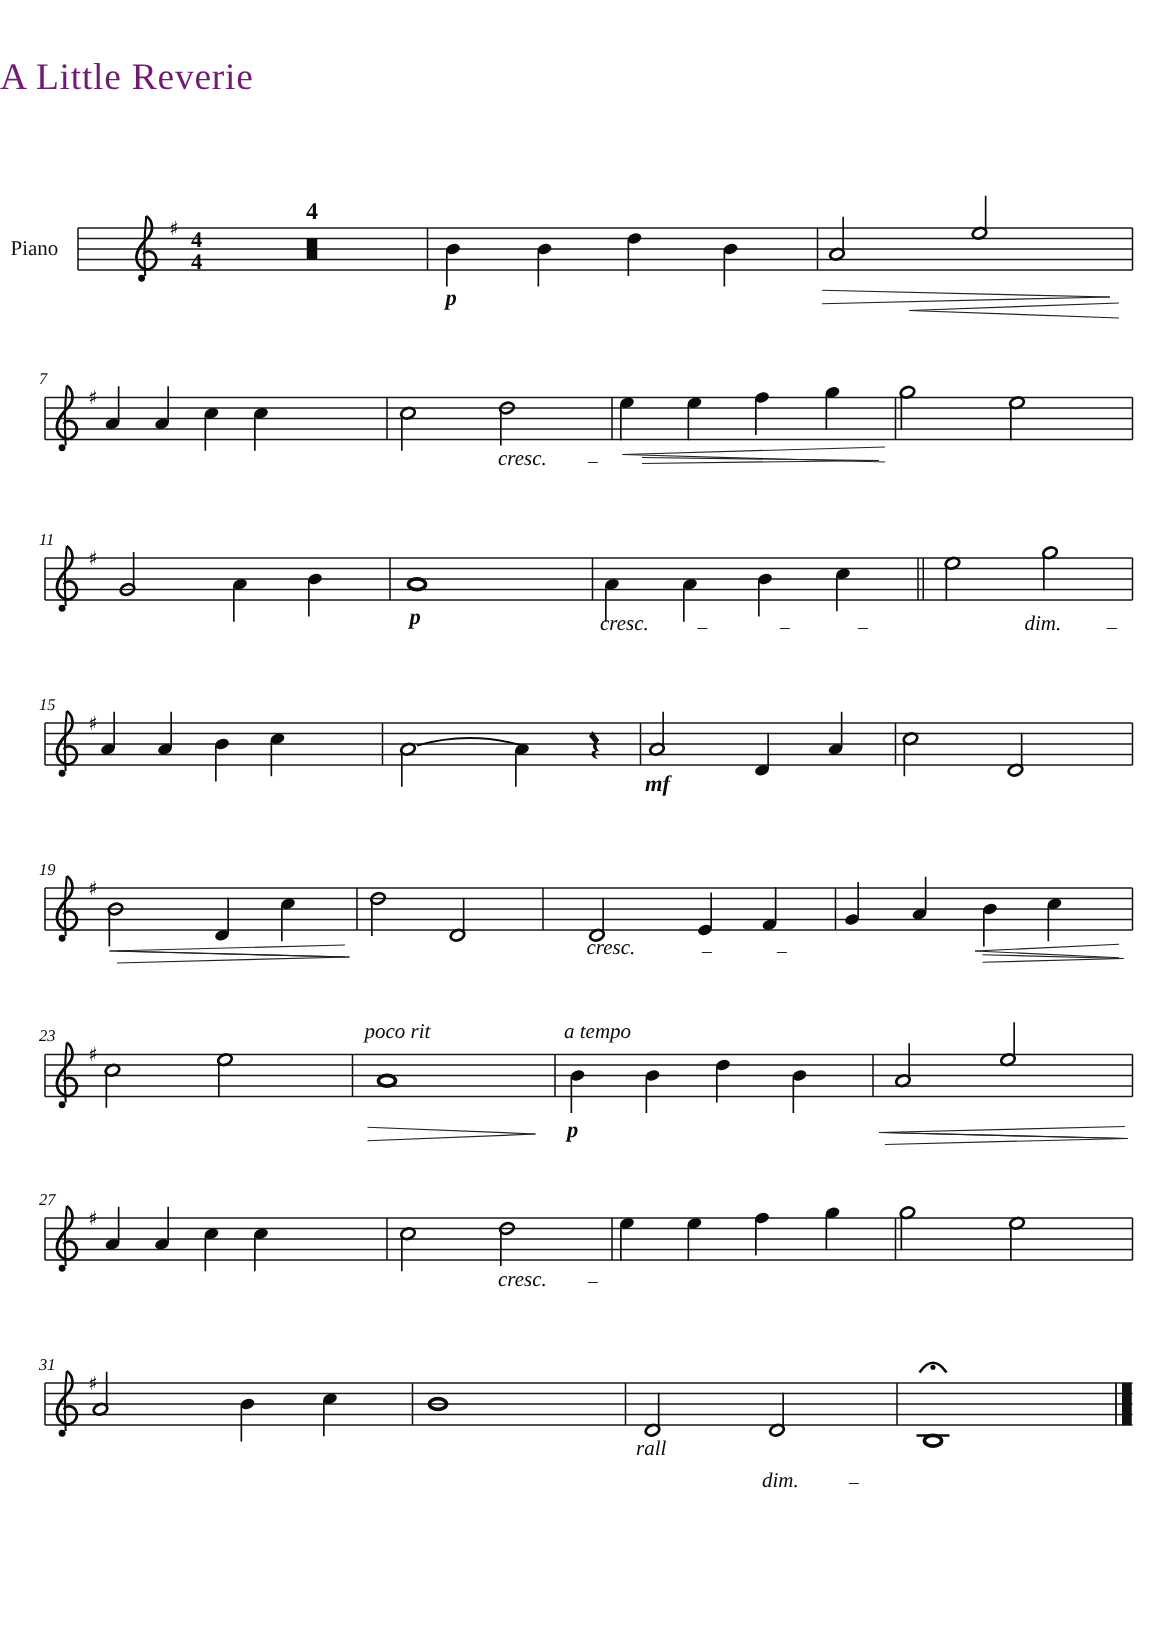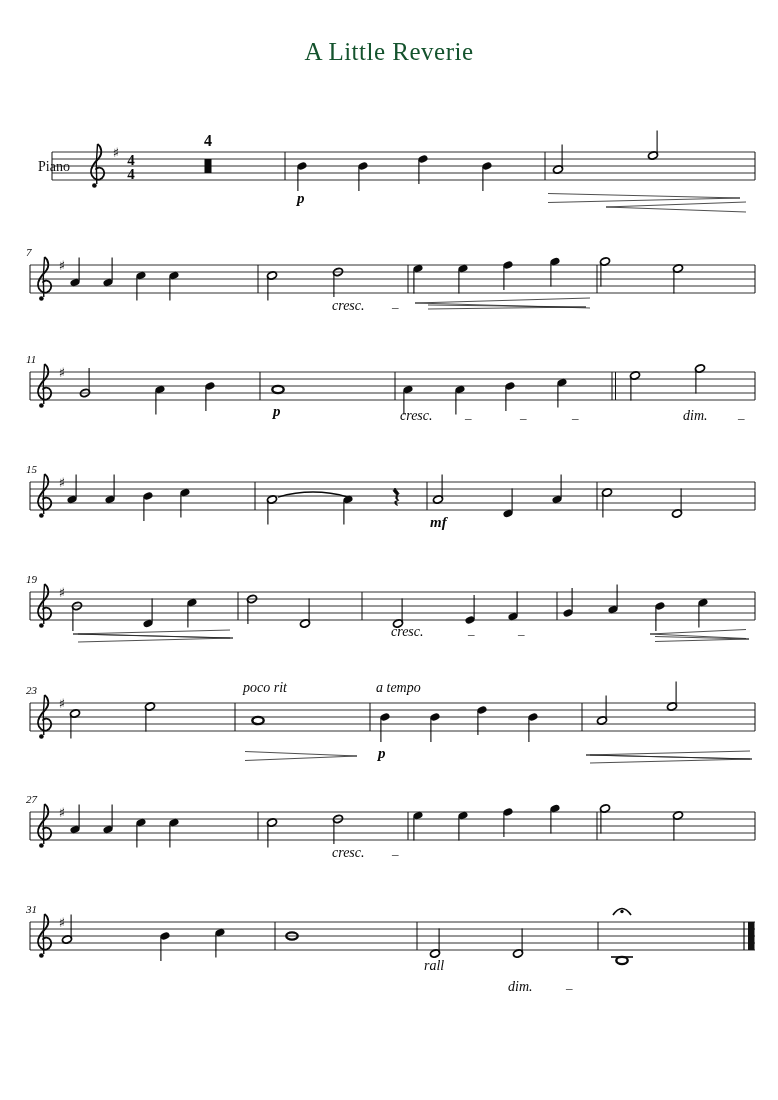--- a/index.html
+++ b/index.html
@@ -1,20 +1,20 @@
 <!DOCTYPE html>
 <html><head>
 <meta charset="utf-8">
 <style>
   html,body{margin:0;padding:0;background:#fff;}
   #page{position:relative;width:778px;height:1100px;background:#fff;overflow:hidden;
         font-family:"Liberation Serif", serif;color:#000;}
-  .title{position:absolute;top:38px;left:0;width:778px;text-align:center;
-         font-size:25px;letter-spacing:.5px;color:#14532d;}
-  .instr{position:absolute;left:38px;top:159px;font-size:14px;color:#111;}
+  .title{position:absolute;top:38px;left:0;width:778px;text-align:left;
+         font-size:25px;letter-spacing:.5px;color:#701a75;}
+  .instr{position:absolute;left:7px;top:159px;font-size:14px;color:#111;}
   svg text{font-family:"Liberation Serif", serif;fill:#0a0a0a;}
   text.dyn{font-size:15px;font-weight:bold;font-style:italic;}
   text.expr{font-size:14px;font-style:italic;}
   text.dash{font-size:13px;}
   text.num{font-size:11px;font-style:italic;}
   text.mcount{font-size:16px;font-weight:bold;}
   text.tsig{font-size:15px;font-weight:bold;}
   text.ksig{font-family:"DejaVu Sans",sans-serif;font-size:13px;}
 </style>
 </head>

